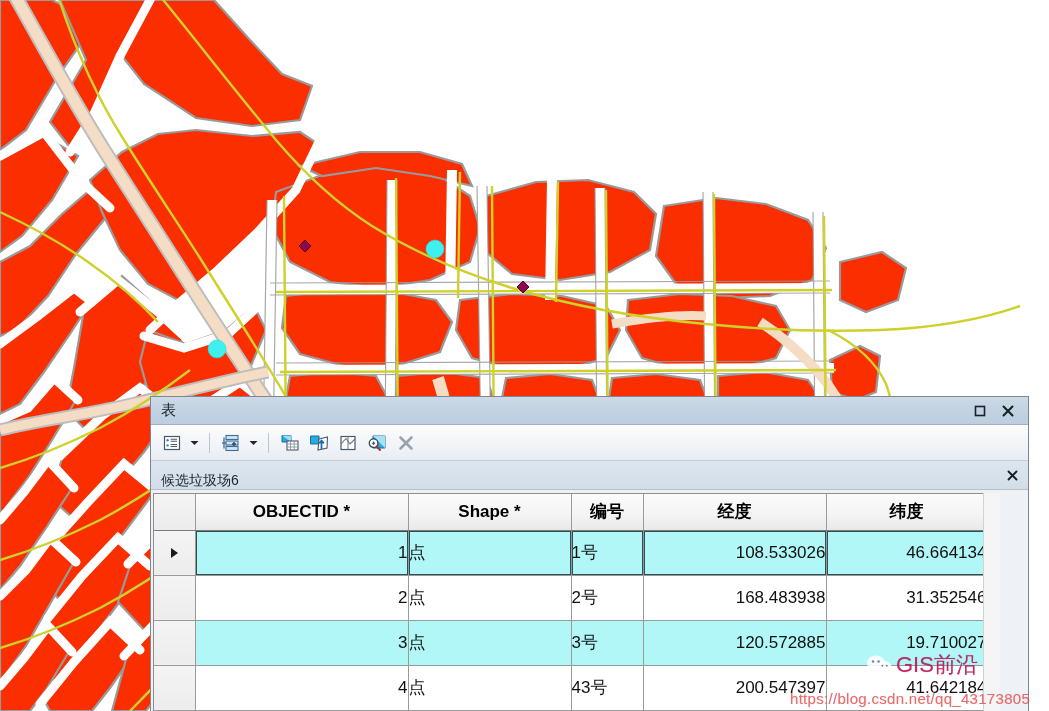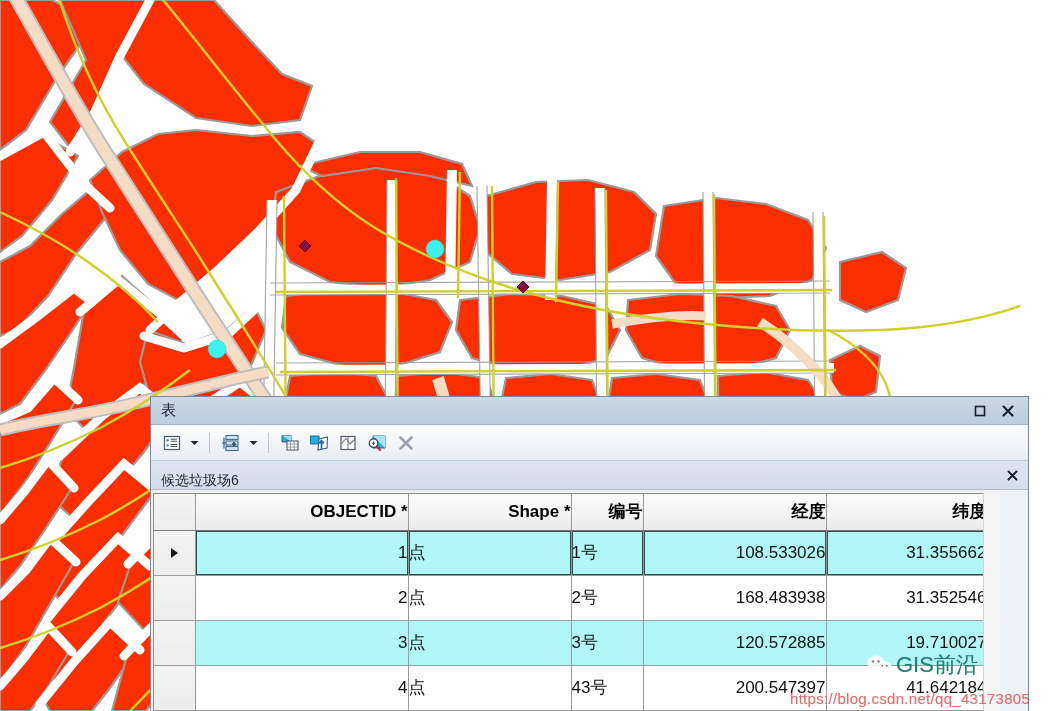--- a/index.html
+++ b/index.html
@@ -157,21 +157,21 @@
     height: 31px;
     box-sizing: border-box;
     overflow: hidden;
     white-space: nowrap;
   }
   table.grid th {
     background: linear-gradient(to bottom, #fbfbfb 0%, #f3f3f3 60%, #e9e9e9 100%);
     font-size: 17px;
     font-weight: bold;
     color: #000000;
-    text-align: right;
+    text-align: center;
     height: 36px;
     border-bottom: 1px solid #7a7a7a;
   }
   table.grid th.sel-col, table.grid td.sel-col {
     background: linear-gradient(to bottom, #f4f4f4 0%, #ececec 100%);
     width: 41px;
     text-align: center;
   }
   td.c-num { text-align: right; padding-right: 4px; font-size: 17px; color: #111; }
   td.c-txt { text-align: left; padding-left: 5px; font-size: 17px; color: #111; }
@@ -202,21 +202,21 @@
 
   
   .watermark {
     position: absolute;
     pointer-events: none;
     user-select: none;
   }
   #wm-main {
     left: 866px; top: 650px;
     display: flex; align-items: center; gap: 4px;
-    color: #0f766e;
+    color: #be185d;
     font-size: 22px;
     opacity: 0.92;
     text-shadow: 0 0 1px rgba(120,120,120,0.55);
   }
   #wm-main .wm-logo {
     width: 26px; height: 22px;
     display: inline-block;
   }
   #wm-url {
     left: 790px; top: 690px;
@@ -493,21 +493,21 @@
               <th>纬度</th>
             </tr>
           </thead>
           <tbody>
             <tr class="sel current">
               <td class="sel-col"><span class="row-arrow"></span></td>
               <td class="c-num">1</td>
               <td class="c-txt">点</td>
               <td class="c-txt">1号</td>
               <td class="c-num">108.533026</td>
-              <td class="c-num">31.355662</td>
+              <td class="c-num">46.664134</td>
             </tr>
             <tr>
               <td class="sel-col"></td>
               <td class="c-num">2</td>
               <td class="c-txt">点</td>
               <td class="c-txt">2号</td>
               <td class="c-num">168.483938</td>
               <td class="c-num">31.352546</td>
             </tr>
             <tr class="sel">

